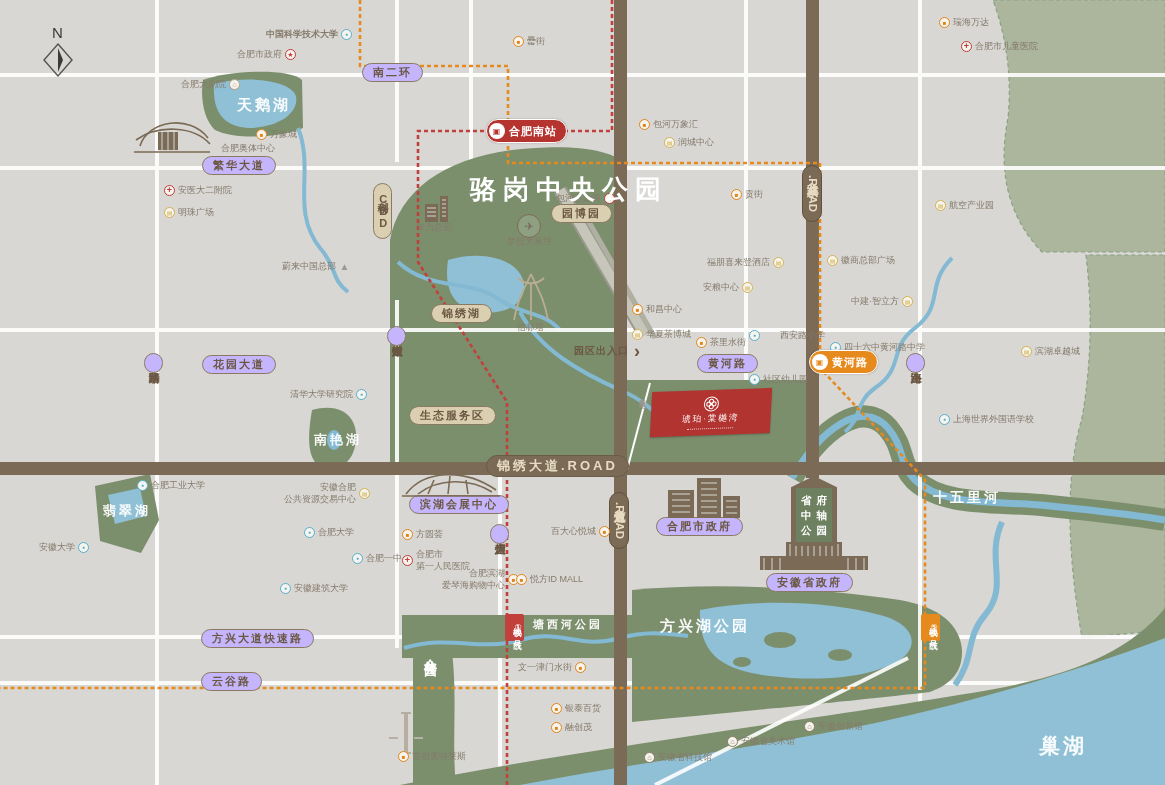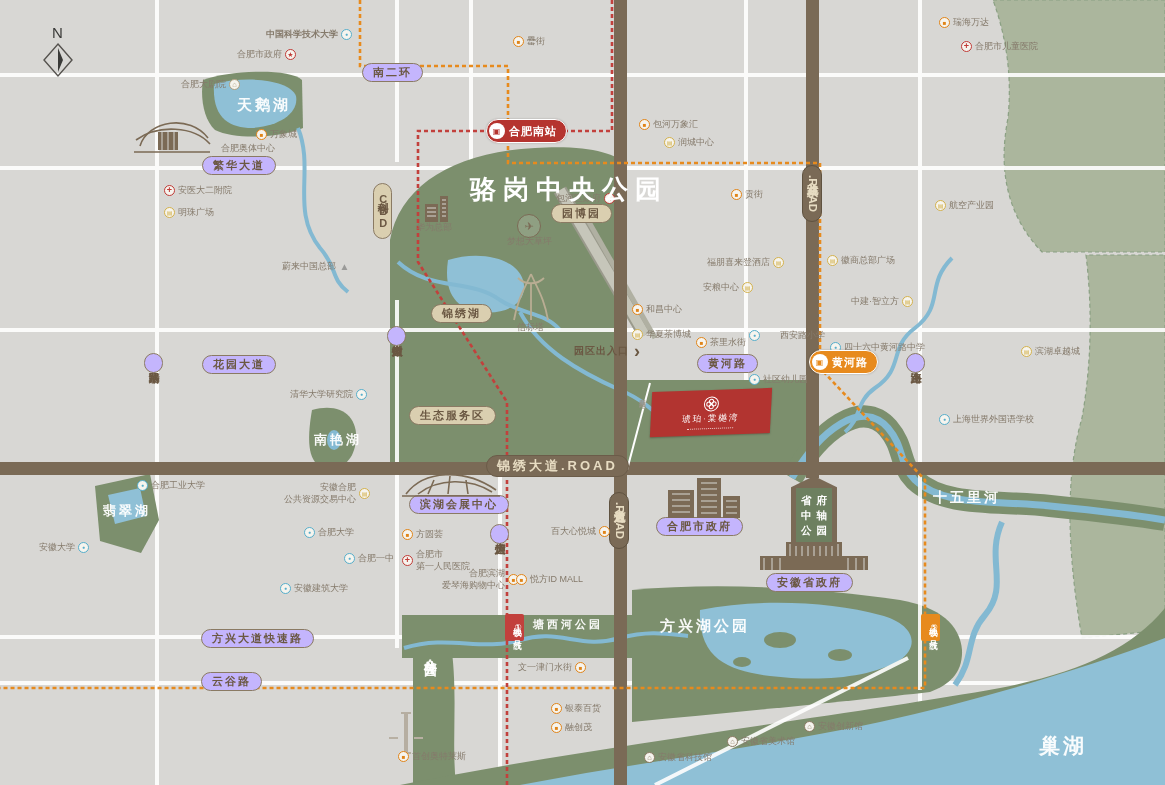--- a/index.html
+++ b/index.html
@@ -303,21 +303,21 @@
     <div class="poi r" style="left: 851px; top: 296px;"><span class="ic ic-biz">▤</span><span class="lbl">中建·智立方</span></div>
     <div class="poi" style="left: 1021px; top: 346px;"><span class="ic ic-biz">▤</span><span class="lbl">滨湖卓越城</span></div>
     <div class="poi" style="left: 939px; top: 414px;"><span class="ic ic-school">●</span><span class="lbl">上海世界外国语学校</span></div>
     <div class="poi r" style="left: 282px; top: 261px;"><span class="ic ic-nio">▲</span><span class="lbl">蔚来中国总部</span></div>
     <div class="poi r" style="left: 290px; top: 389px;"><span class="ic ic-school">●</span><span class="lbl">清华大学研究院</span></div>
     <div class="poi" style="left: 137px; top: 480px;"><span class="ic ic-school">●</span><span class="lbl">合肥工业大学</span></div>
     <div class="poi r" style="left: 284px; top: 482px;"><span class="ic ic-biz">▤</span><span class="lbl">安徽合肥
 公共资源交易中心</span></div>
     <div class="poi r" style="left: 39px; top: 542px;"><span class="ic ic-school">●</span><span class="lbl">安徽大学</span></div>
     <div class="poi" style="left: 304px; top: 527px;"><span class="ic ic-school">●</span><span class="lbl">合肥大学</span></div>
-    <div class="poi" style="left: 328px; top: 553px; padding-left: 16px;"><span class="ic ic-school">●</span><span class="lbl">合肥一中</span></div>
+    <div class="poi" style="left: 336px; top: 553px; padding-left: 16px;"><span class="ic ic-school">●</span><span class="lbl">合肥一中</span></div>
     <div class="poi" style="left: 280px; top: 583px;"><span class="ic ic-school">●</span><span class="lbl">安徽建筑大学</span></div>
     <div class="poi" style="left: 402px; top: 529px;"><span class="ic ic-mall">■</span><span class="lbl">方圆荟</span></div>
     <div class="poi" style="left: 402px; top: 549px;"><span class="ic ic-hosp">+</span><span class="lbl">合肥市
 第一人民医院</span></div>
     <div class="poi r" style="left: 442px; top: 568px;"><span class="ic ic-mall">■</span><span class="lbl">合肥滨湖
 爱琴海购物中心</span></div>
     <div class="poi r" style="left: 551px; top: 526px;"><span class="ic ic-mall">■</span><span class="lbl">百大心悦城</span></div>
     <div class="poi" style="left: 516px; top: 574px;"><span class="ic ic-mall">■</span><span class="lbl">悦方ID MALL</span></div>
     <div class="poi r" style="left: 518px; top: 662px;"><span class="ic ic-mall">■</span><span class="lbl">文一津门水街</span></div>
     <div class="poi" style="left: 551px; top: 703px;"><span class="ic ic-mall">■</span><span class="lbl">银泰百货</span></div>

